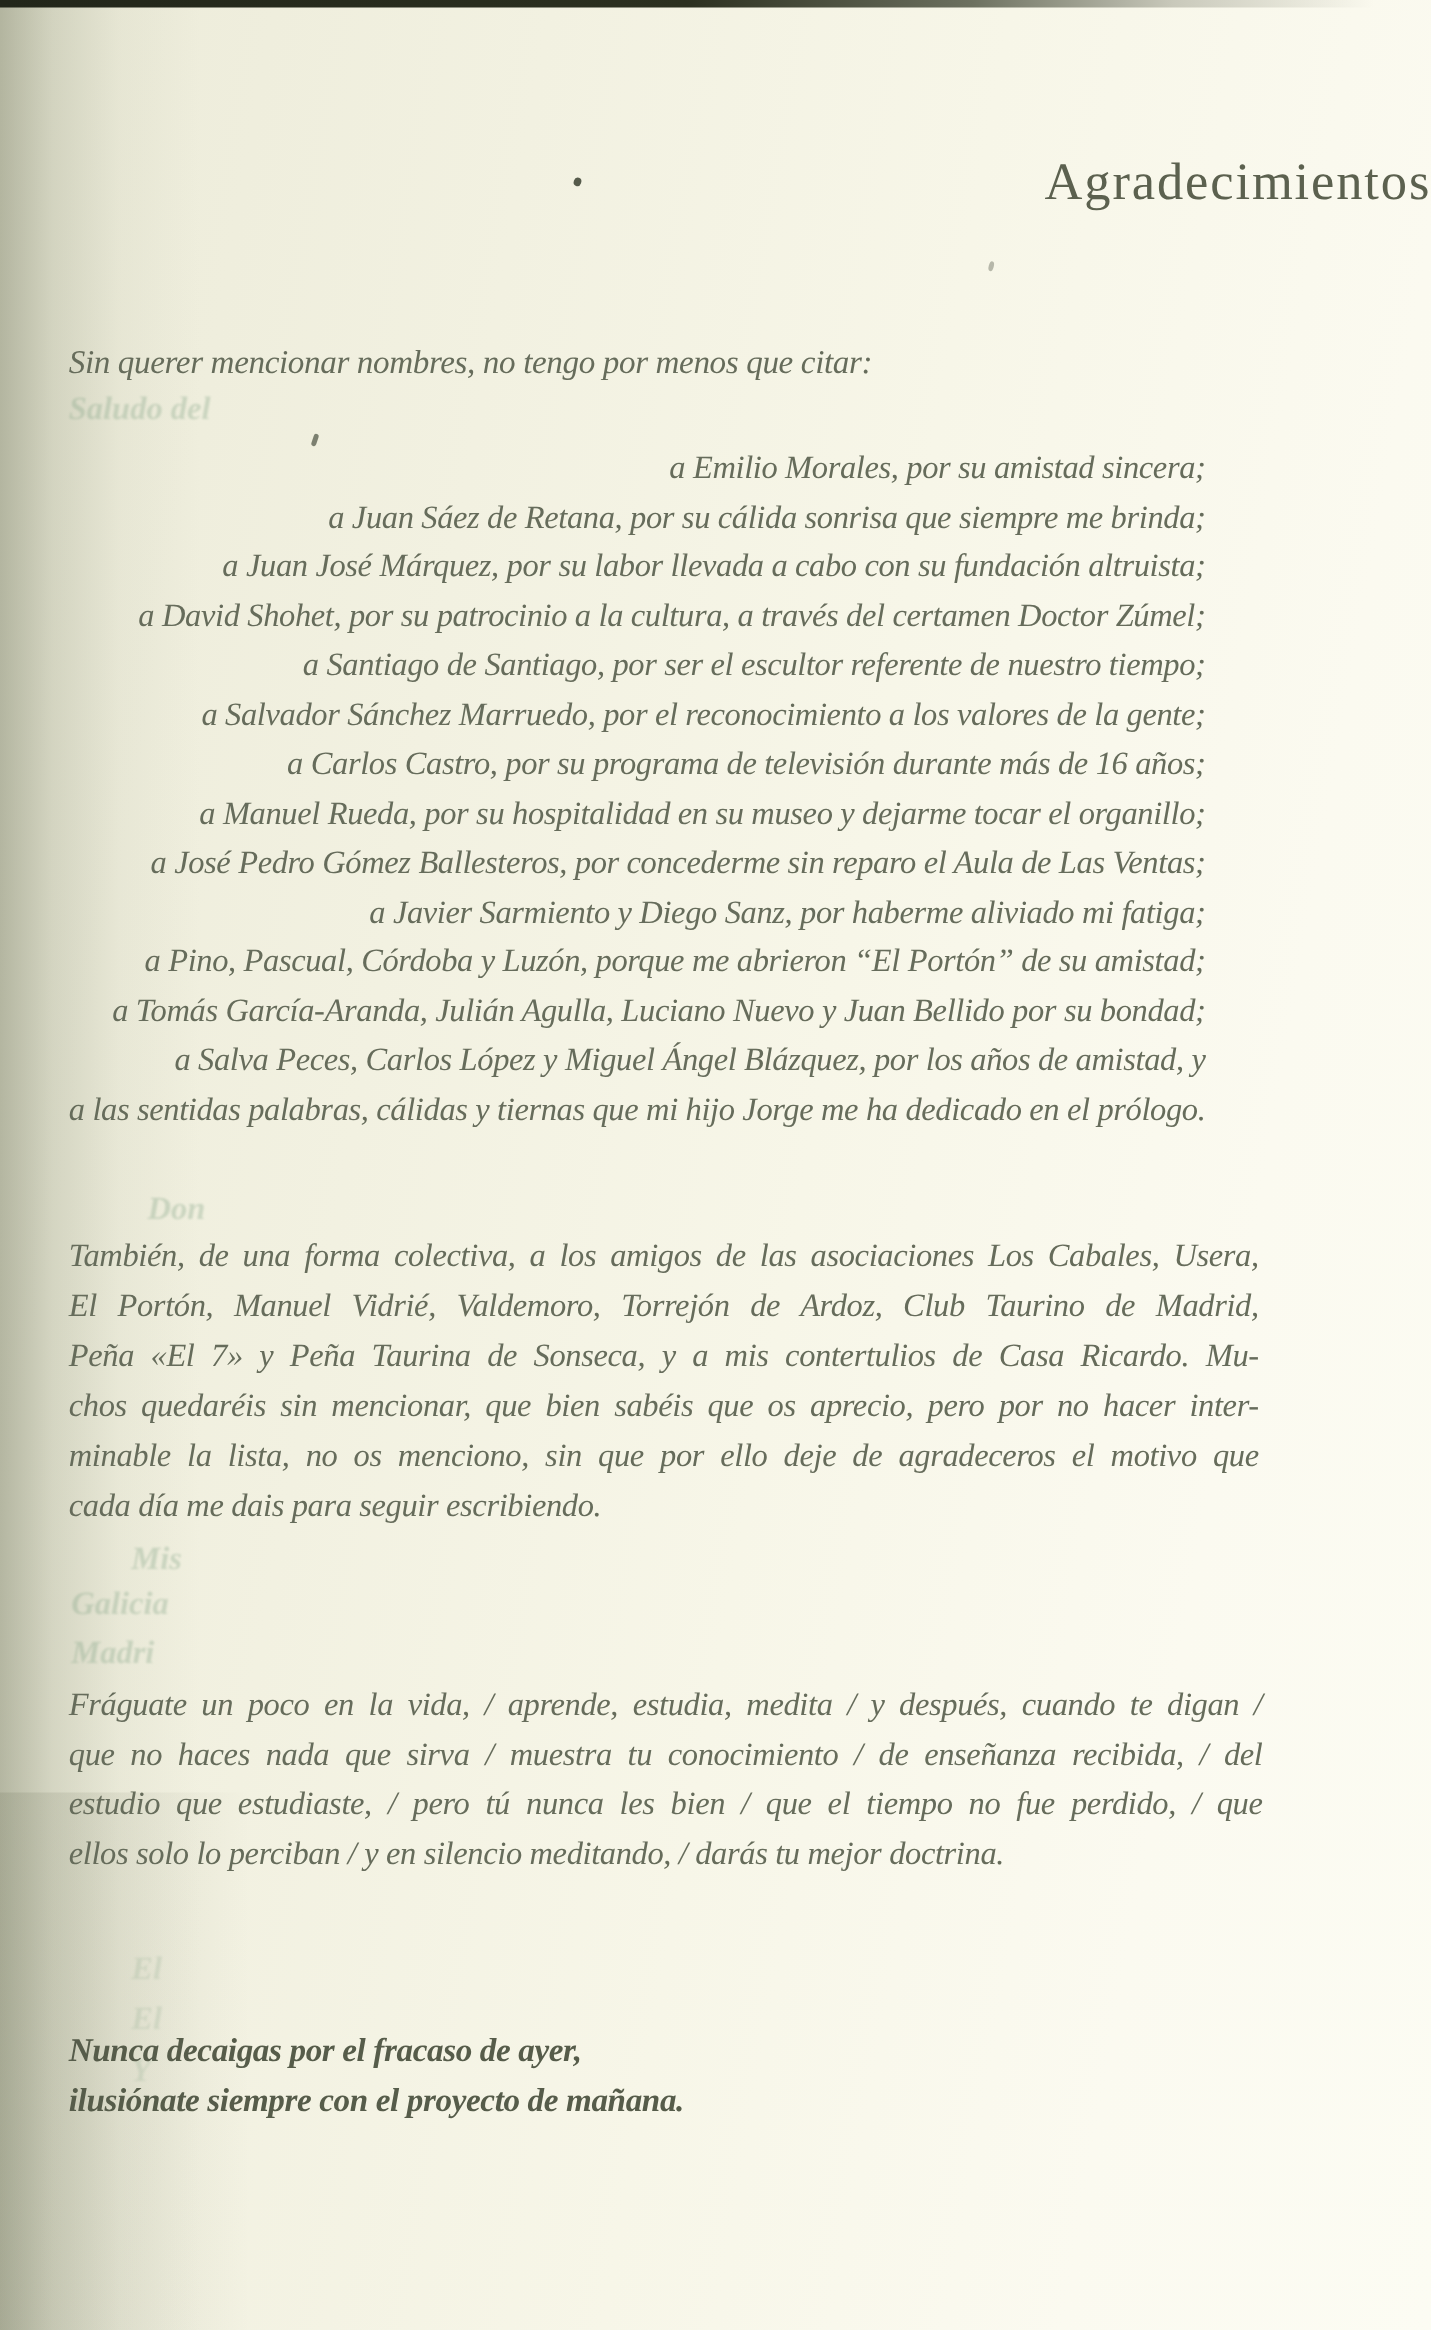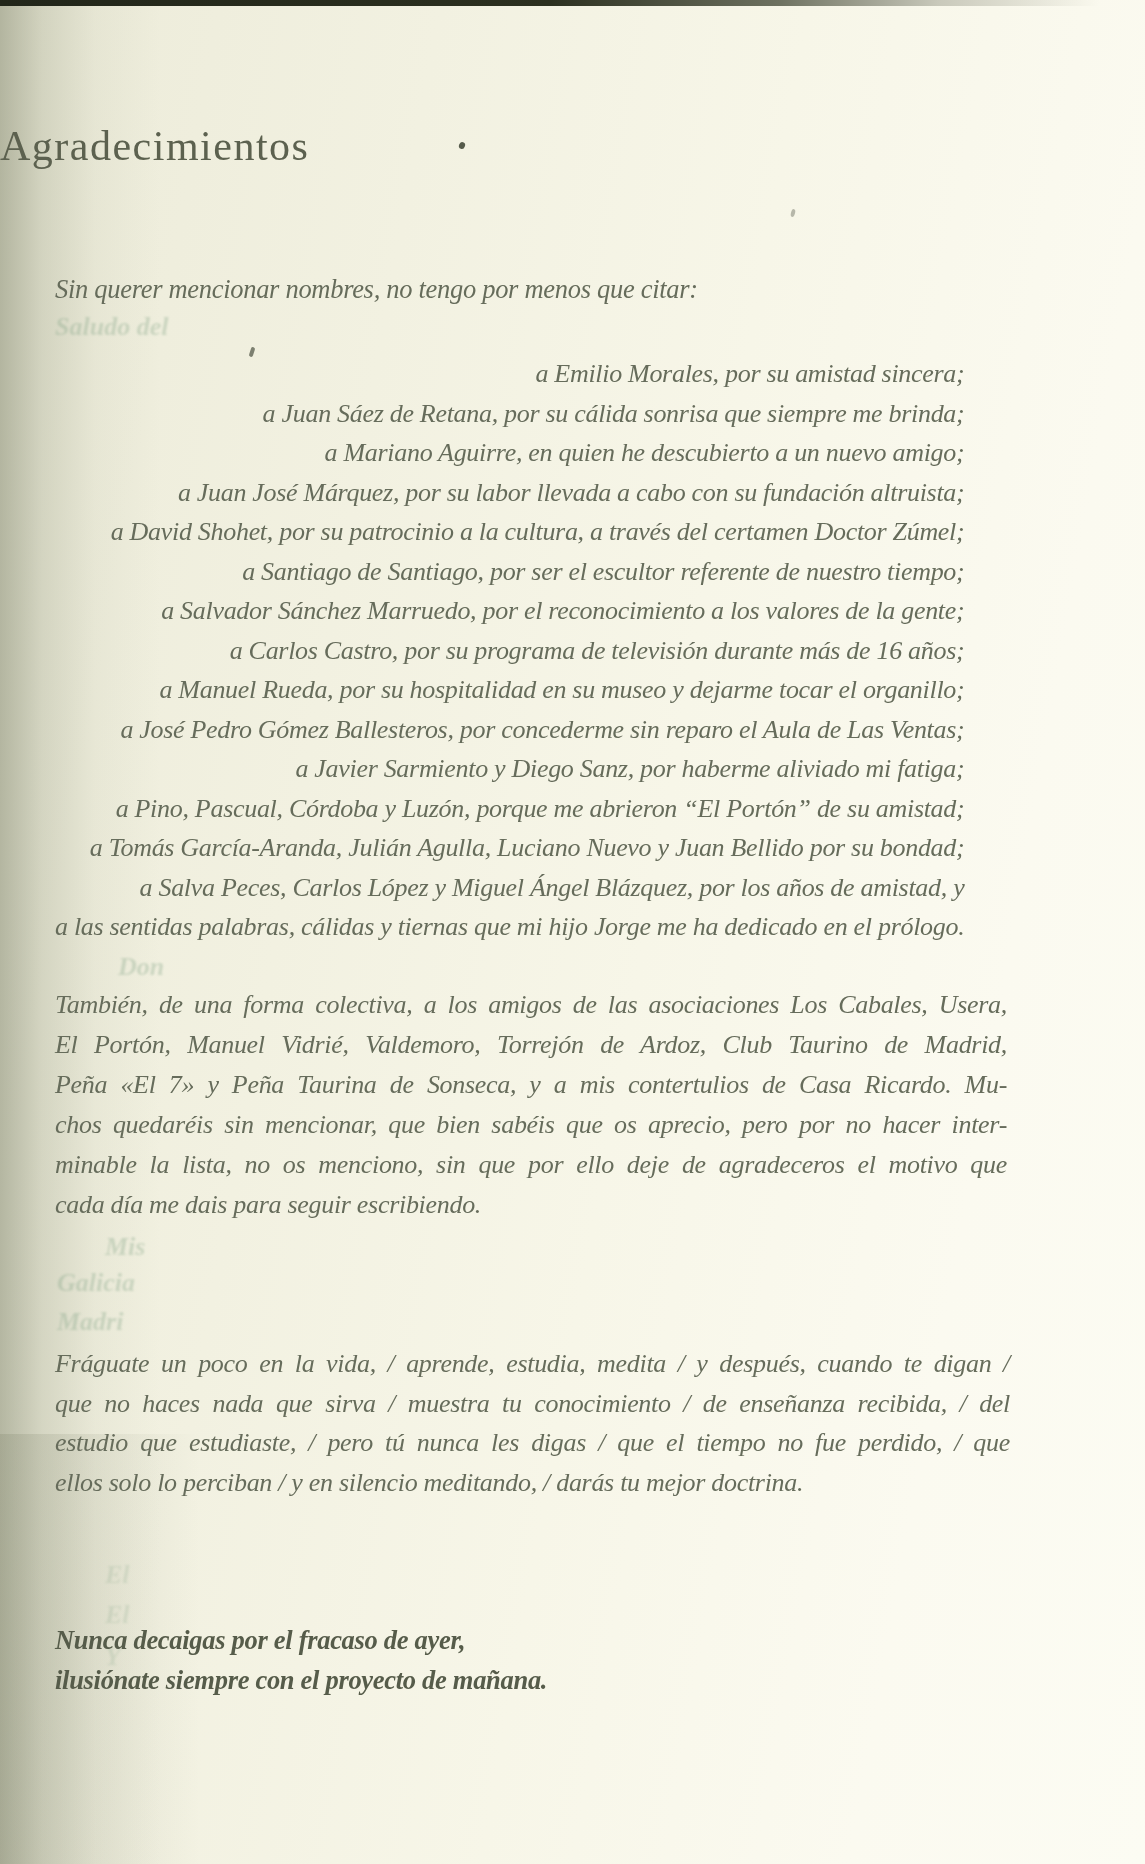--- a/index.html
+++ b/index.html
@@ -21,21 +21,21 @@
     position:absolute; left:0; bottom:0; width:200px; height:430px;
     background:linear-gradient(to right, rgba(110,115,90,.20), rgba(110,115,90,0));
     pointer-events:none;
   }
   .top-edge {
     position:absolute; top:0; left:0; width:100%; height:6px;
     background:linear-gradient(to right, #22261a 0%, #2c3020 48%, #6d7160 68%, #c9c9bb 82%, rgba(240,240,232,0) 96%);
   }
   .title {
     position:absolute; top:122px; left:0; width:100%;
-    text-align:left;
+    text-align:right;
     font-size:42px; letter-spacing:1.5px;
     color:#5c614f;
   }
   .it { font-style:italic; letter-spacing:-0.3px; }
   .intro {
     position:absolute; left:55px; top:274px;
     font-size:26.5px; white-space:nowrap;font-style:italic;
   }
   .ack {
     position:absolute; left:55px; top:354px;
@@ -90,21 +90,20 @@
   <span class="speck" style="left:250px; top:347px; width:4px; height:10px; border-radius:2px; transform:rotate(18deg); opacity:.75;"></span>
   <span class="speck" style="left:791px; top:209px; width:4px; height:8px; opacity:.4; transform:rotate(15deg);"></span>
 
   <div class="title">Agradecimientos</div>
 
   <div class="intro it">Sin querer mencionar nombres, no tengo por menos que citar:</div>
 
   <div class="ack it">
     <div>a Emilio Morales, por su amistad sincera;</div>
     <div>a Juan Sáez de Retana, por su cálida sonrisa que siempre me brinda;</div>
-    <div>a Mariano Aguirre, en quien he descubierto a un nuevo amigo;</div>
     <div>a Juan José Márquez, por su labor llevada a cabo con su fundación altruista;</div>
     <div>a David Shohet, por su patrocinio a la cultura, a través del certamen Doctor Zúmel;</div>
     <div>a Santiago de Santiago, por ser el escultor referente de nuestro tiempo;</div>
     <div>a Salvador Sánchez Marruedo, por el reconocimiento a los valores de la gente;</div>
     <div>a Carlos Castro, por su programa de televisión durante más de 16 años;</div>
     <div>a Manuel Rueda, por su hospitalidad en su museo y dejarme tocar el organillo;</div>
     <div>a José Pedro Gómez Ballesteros, por concederme sin reparo el Aula de Las Ventas;</div>
     <div>a Javier Sarmiento y Diego Sanz, por haberme aliviado mi fatiga;</div>
     <div>a Pino, Pascual, Córdoba y Luzón, porque me abrieron “El Portón” de su amistad;</div>
     <div>a Tomás García-Aranda, Julián Agulla, Luciano Nuevo y Juan Bellido por su bondad;</div>
@@ -117,21 +116,21 @@
     <div class="just">El Portón, Manuel Vidrié, Valdemoro, Torrejón de Ardoz, Club Taurino de Madrid,</div>
     <div class="just">Peña «El 7» y Peña Taurina de Sonseca, y a mis contertulios de Casa Ricardo. Mu-</div>
     <div class="just">chos quedaréis sin mencionar, que bien sabéis que os aprecio, pero por no hacer inter-</div>
     <div class="just">minable la lista, no os menciono, sin que por ello deje de agradeceros el motivo que</div>
     <div>cada día me dais para seguir escribiendo.</div>
   </div>
 
   <div class="poem it">
     <div class="just">Fráguate un poco en la vida, / aprende, estudia, medita / y después, cuando te digan /</div>
     <div class="just">que no haces nada que sirva / muestra tu conocimiento / de enseñanza recibida, / del</div>
-    <div class="just">estudio que estudiaste, / pero tú nunca les digas / que el tiempo no fue perdido, / que</div>
+    <div class="just">estudio que estudiaste, / pero tú nunca les bien / que el tiempo no fue perdido, / que</div>
     <div>ellos solo lo perciban / y en silencio meditando, / darás tu mejor doctrina.</div>
   </div>
 
   <div class="closing it">
     <div>Nunca decaigas por el fracaso de ayer,</div>
     <div>ilusiónate siempre con el proyecto de mañana.</div>
   </div>
 
 </div>
 

